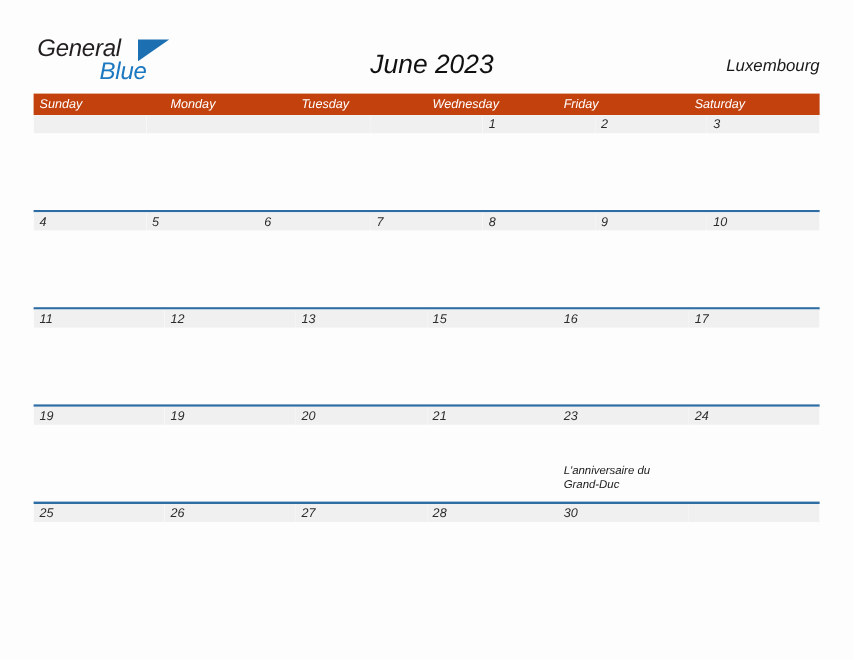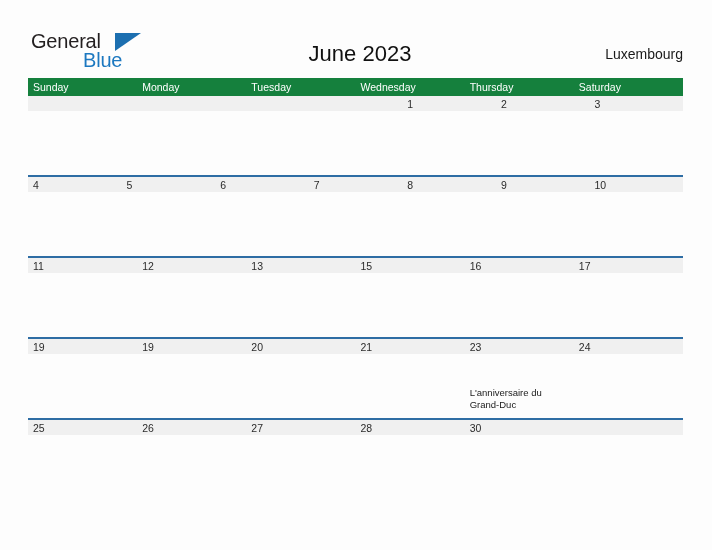--- a/index.html
+++ b/index.html
@@ -11,20 +11,21 @@
     height: 550px;
     background: #fdfdfd;
     font-family: "Liberation Sans", sans-serif;
     overflow: hidden;
   }
 
   .page {
     position: relative;
     width: 656px;
     height: 550px;
+    font-style: italic;
   }
 
   
   .header {
     position: absolute;
     left: 0;
     top: 0;
     width: 712px;
     height: 78px;
   }
@@ -96,21 +97,21 @@
     position: absolute;
     left: 28px;
     top: 78px;
     width: 655px;
   }
 
   .dow-row {
     display: flex;
     width: 655px;
     height: 18px;
-    background: #15803d;
+    background: #c2410c;
   }
   .dow-cell {
     flex: 1 1 0;
     font-size: 10.5px;
     line-height: 18px;
     color: #ffffff;
     padding-left: 5px;
     box-sizing: border-box;
     font-family: "Liberation Sans", sans-serif;
     white-space: nowrap;
@@ -191,21 +192,21 @@
 
   </div>
 
   <div class="calendar">
 
     <div class="dow-row">
       <div class="dow-cell">Sunday</div>
       <div class="dow-cell">Monday</div>
       <div class="dow-cell">Tuesday</div>
       <div class="dow-cell">Wednesday</div>
-      <div class="dow-cell">Thursday</div>
+      <div class="dow-cell">Friday</div>
       <div class="dow-cell">Saturday</div>
     </div>
 
     <div id="weeks-container">
         <div class="week-row">
           <div class="week-inner">
             <div class="day-cell">
               <div class="day-band"></div>
               <span class="day-num"></span>
             </div>

